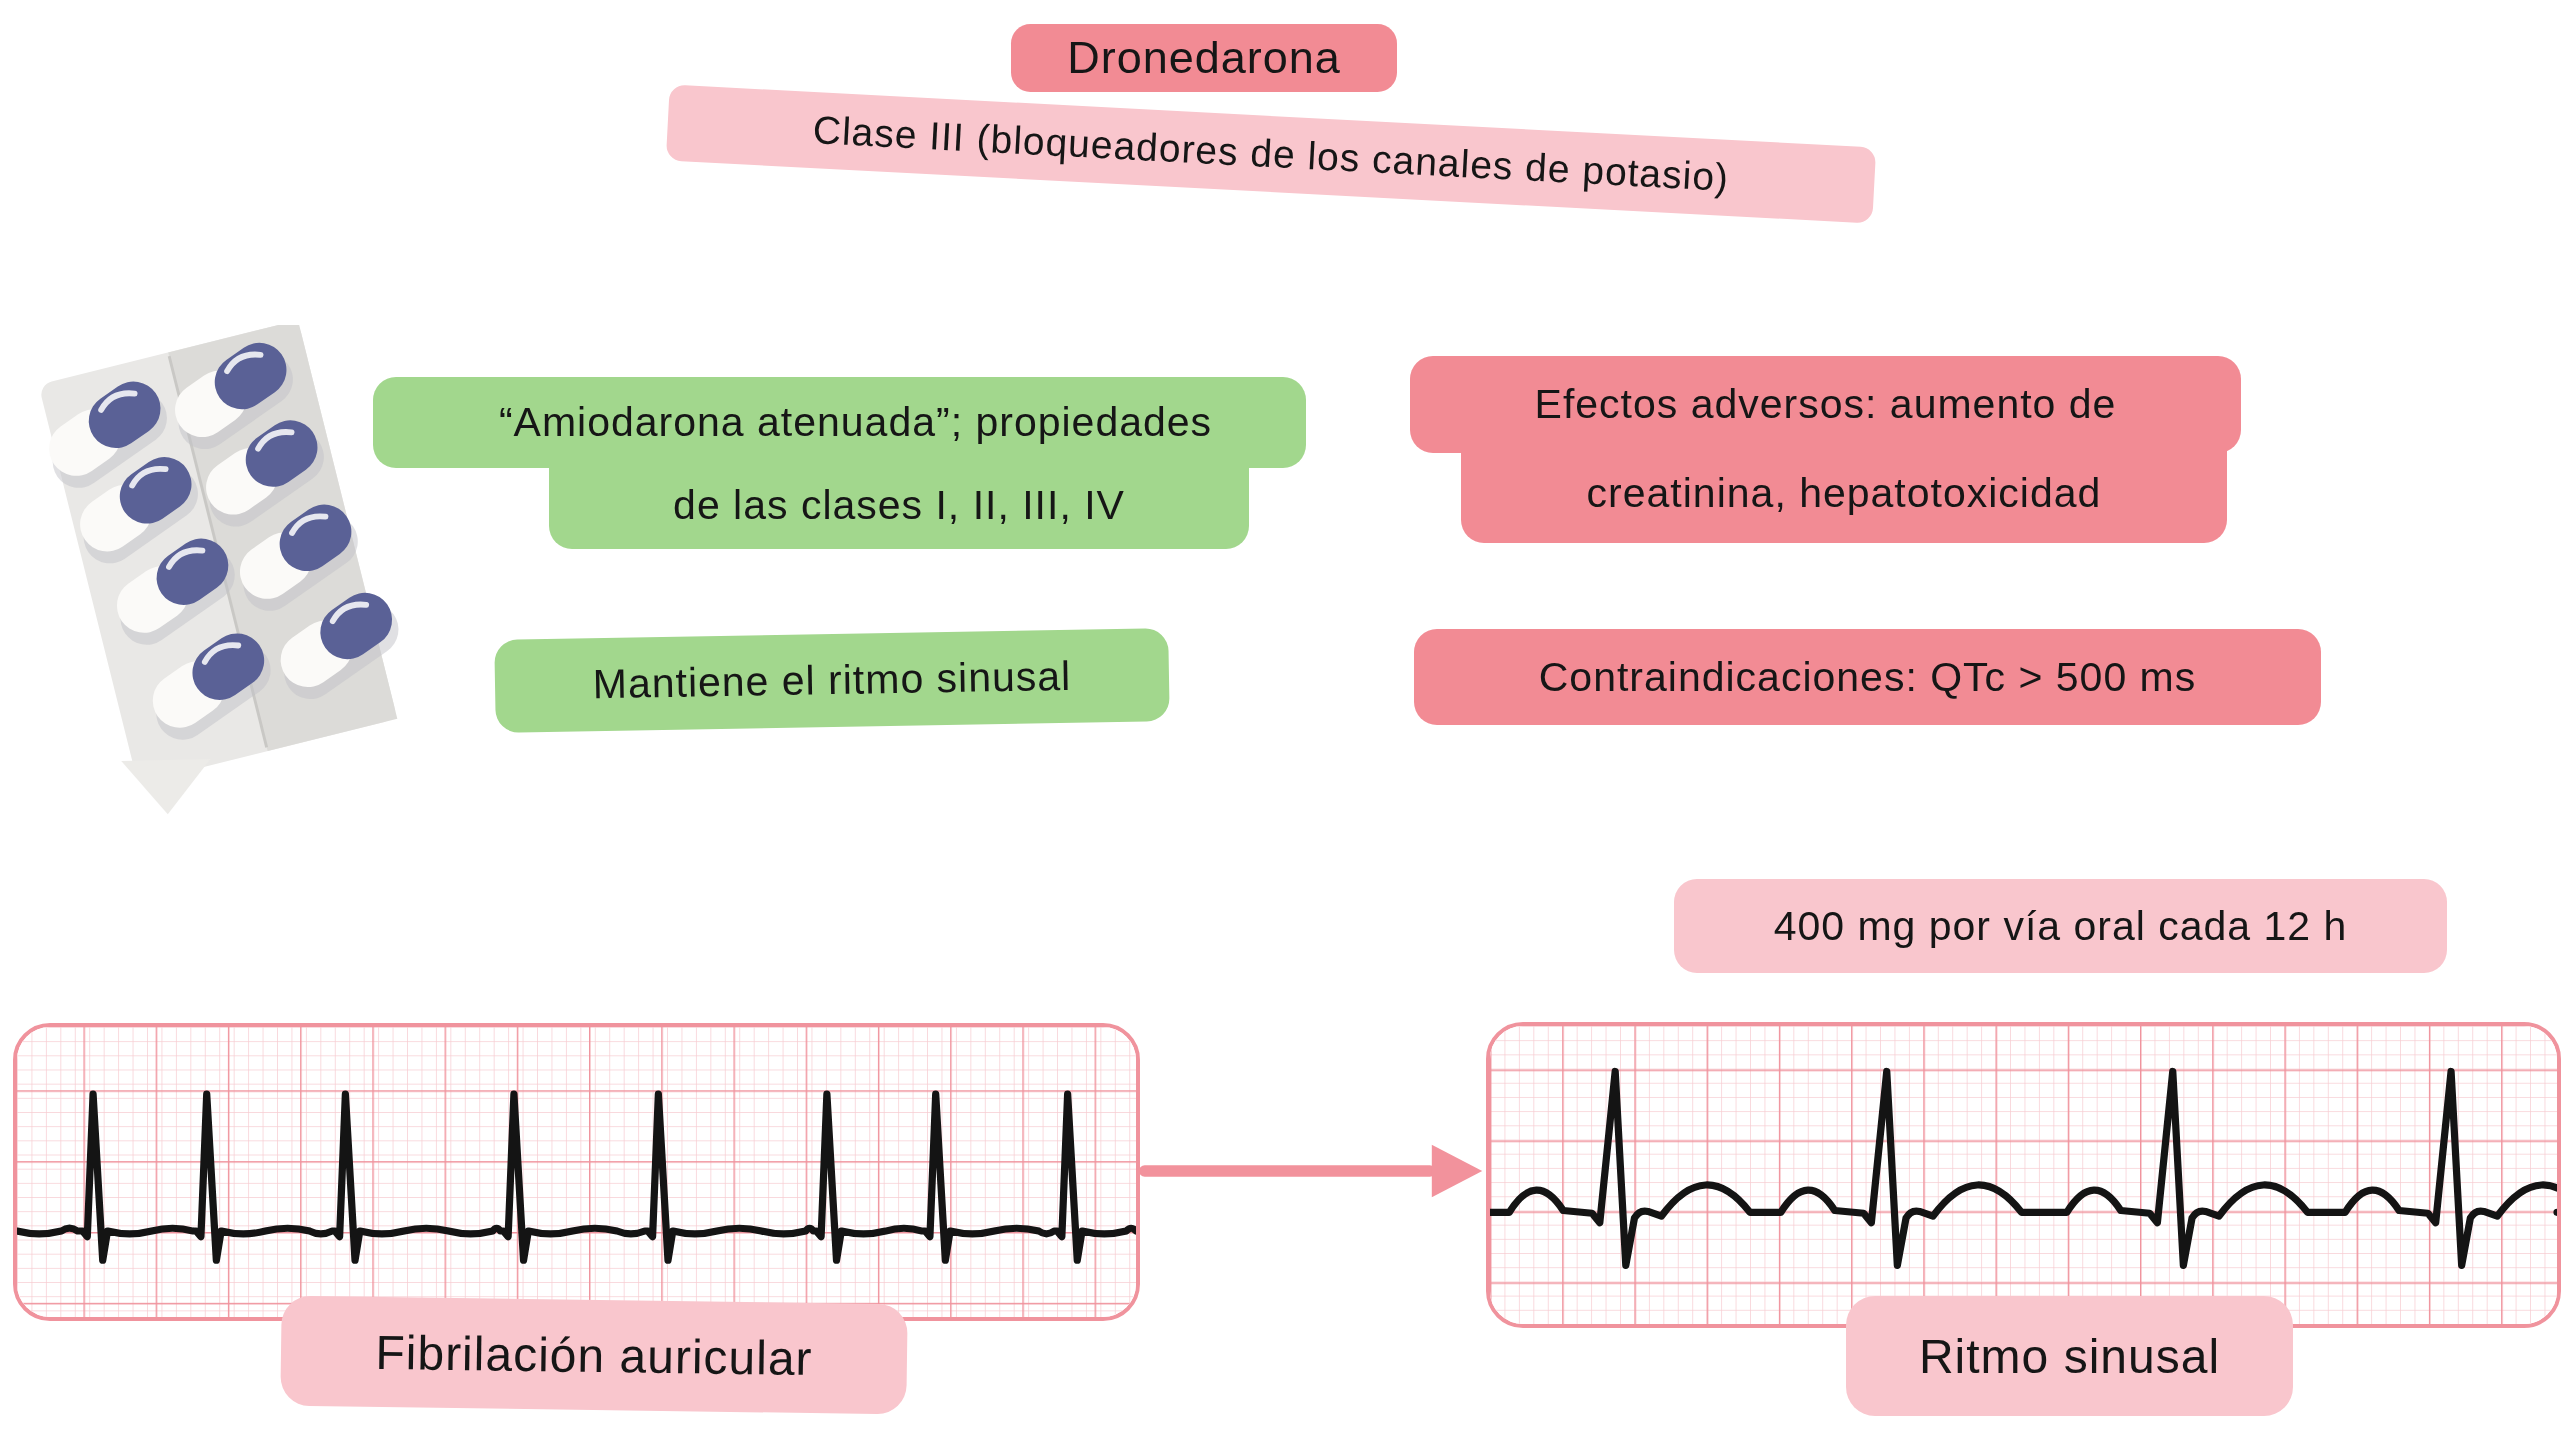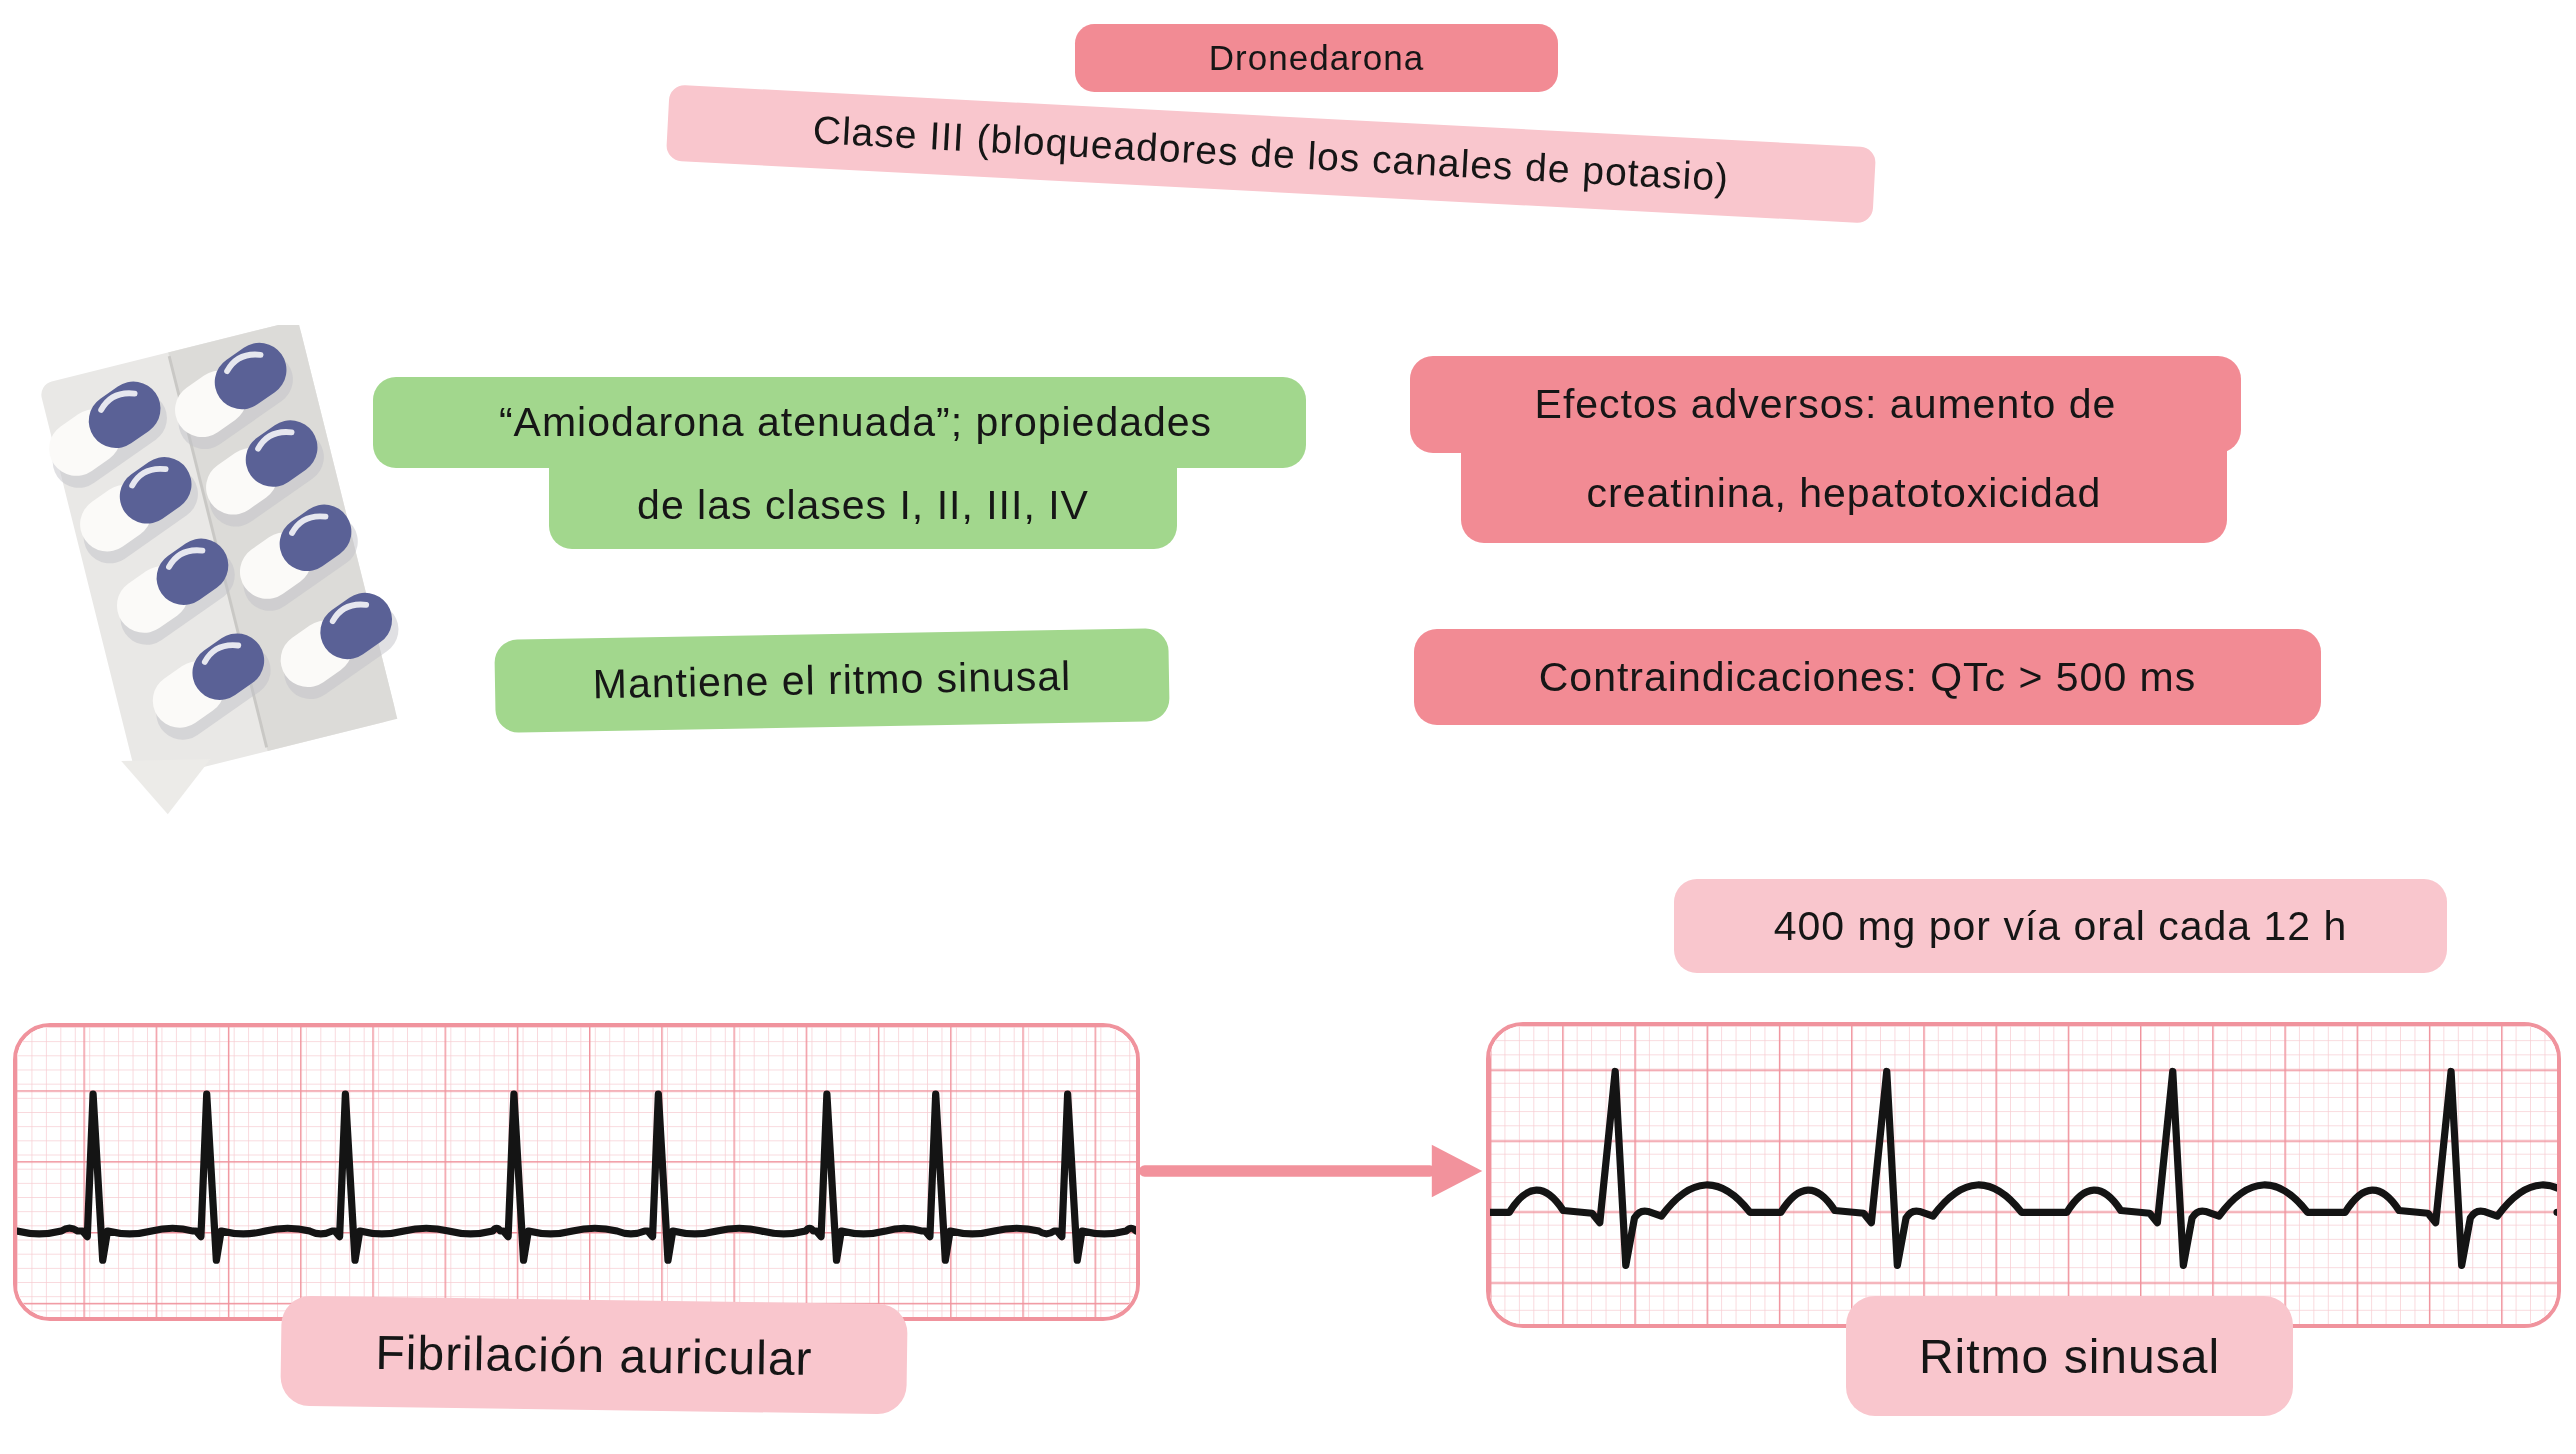--- a/index.html
+++ b/index.html
@@ -17,21 +17,21 @@
   .ecg-strip svg{display:block;width:100%;height:100%;}
   .abs{position:absolute;}
 </style>
 </head>
 <body>
 
 <div class="stage">
 
   <div class="box pink r16 t40" style="left:667px;top:116px;width:1208px;height:76px;transform:rotate(3deg);">Clase III (bloqueadores de los canales de potasio)</div>
 
-  <div class="box red r20" style="left:1075px;top:24px;width:483px;height:68px;font-size:35px;">Dronedarona</div>
+  <div class="box red r20" style="left:1011px;top:24px;width:386px;height:68px;font-size:45px;">Dronedarona</div>
 
   <svg class="abs" style="left:4.8px;top:325px;" width="436" height="499" viewBox="0 0 450 515">
     <defs>
       <g id="capsule-shape">
         <rect x="-64" y="-28" width="78" height="56" rx="28" fill="#FBFAF8"></rect>
         <rect x="-14" y="-28" width="78" height="56" rx="28" fill="#5A6196"></rect>
         <path d="M 8 -18 Q 28 -28 46 -12" stroke="#ffffff" stroke-width="6" fill="none" stroke-linecap="round" opacity="0.85"></path>
       </g>
       <rect id="capsule-shadow" x="-66" y="-25" width="132" height="54" rx="27" fill="#C2C2C8" opacity="0.5"></rect>
     </defs>
@@ -53,21 +53,21 @@
     <use href="#capsule-shape" transform="translate(173,269) rotate(-35)"></use>
     <use href="#capsule-shadow" transform="translate(304,244) rotate(-35)"></use>
     <use href="#capsule-shape" transform="translate(300,234) rotate(-35)"></use>
     <use href="#capsule-shadow" transform="translate(214,377) rotate(-35)"></use>
     <use href="#capsule-shape" transform="translate(210,367) rotate(-35)"></use>
     <use href="#capsule-shadow" transform="translate(346,335) rotate(-35)"></use>
     <use href="#capsule-shape" transform="translate(342,325) rotate(-35)"></use>
   </svg>
 
   <div class="box green r24 t42" style="left:373px;top:377px;width:901px;height:91px;padding-left:32px;">“Amiodarona atenuada”; propiedades</div>
-  <div class="box green t42" style="left:549px;top:462px;width:628px;height:87px;border-radius:0 0 23px 23px;">de las clases I, II, III, IV</div>
+  <div class="box green t42" style="left:549px;top:462px;width:700px;height:87px;border-radius:0 0 23px 23px;">de las clases I, II, III, IV</div>
 
   <div class="box red r24 t42" style="left:1410px;top:356px;width:831px;height:97px;">Efectos adversos: aumento de</div>
   <div class="box red t42" style="left:1461px;top:444px;width:766px;height:99px;border-radius:0 0 23px 23px;">creatinina, hepatotoxicidad</div>
 
   <div class="box green r24 t42" style="left:495px;top:634px;width:674px;height:93px;transform:rotate(-1deg);">Mantiene el ritmo sinusal</div>
 
   <div class="box red r24 t42" style="left:1414px;top:629px;width:907px;height:96px;">Contraindicaciones: QTc &gt; 500 ms</div>
 
   <div class="ecg-strip" style="left:12.6px;top:1023px;width:1127px;height:298px;">
     <svg viewBox="0 0 1162 307" preserveAspectRatio="none">

